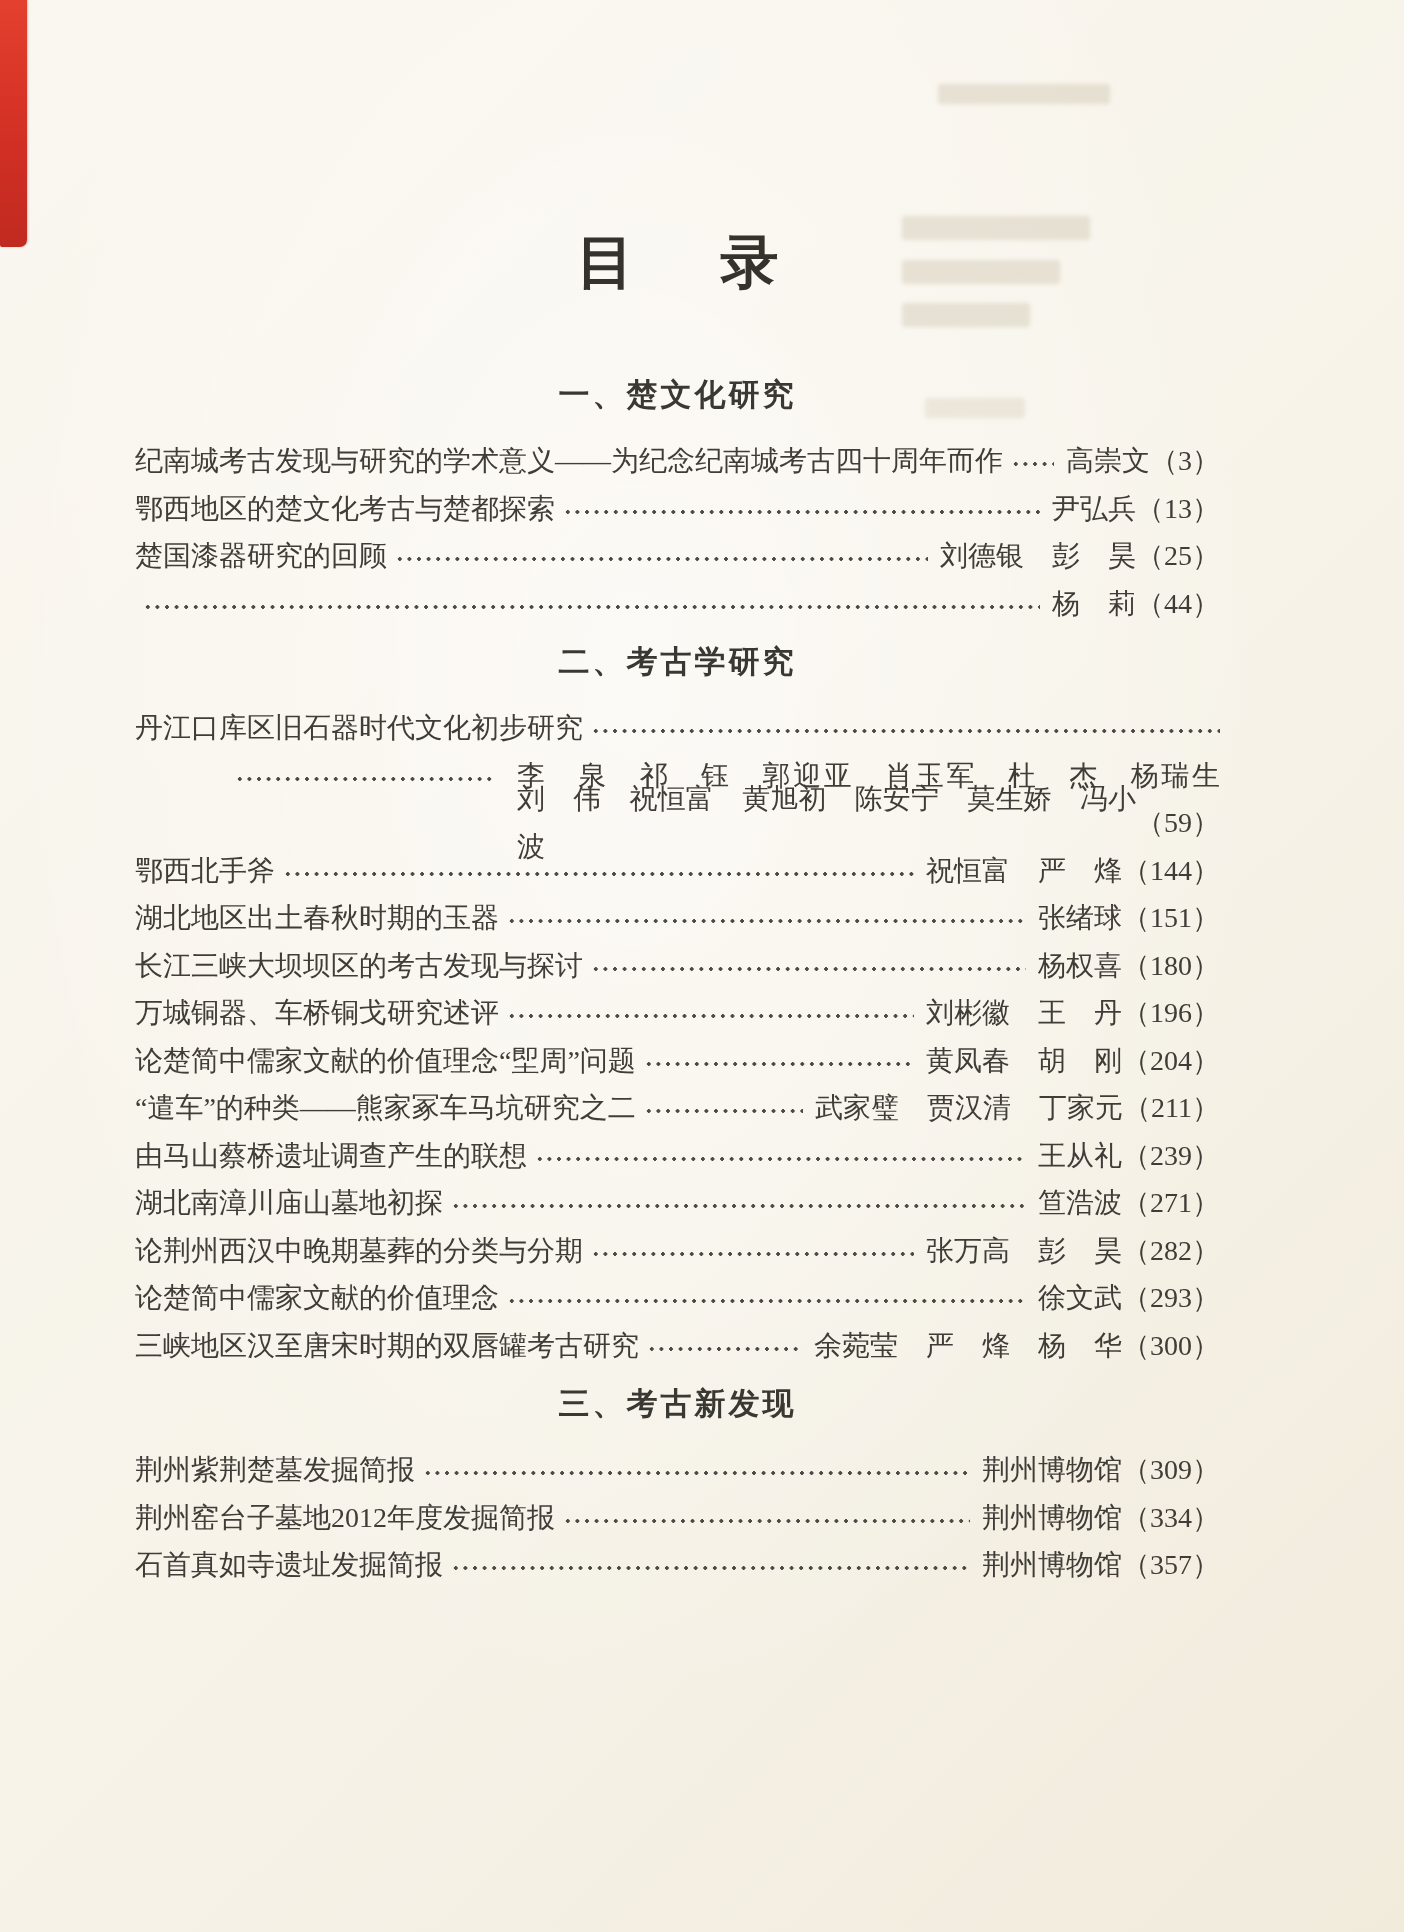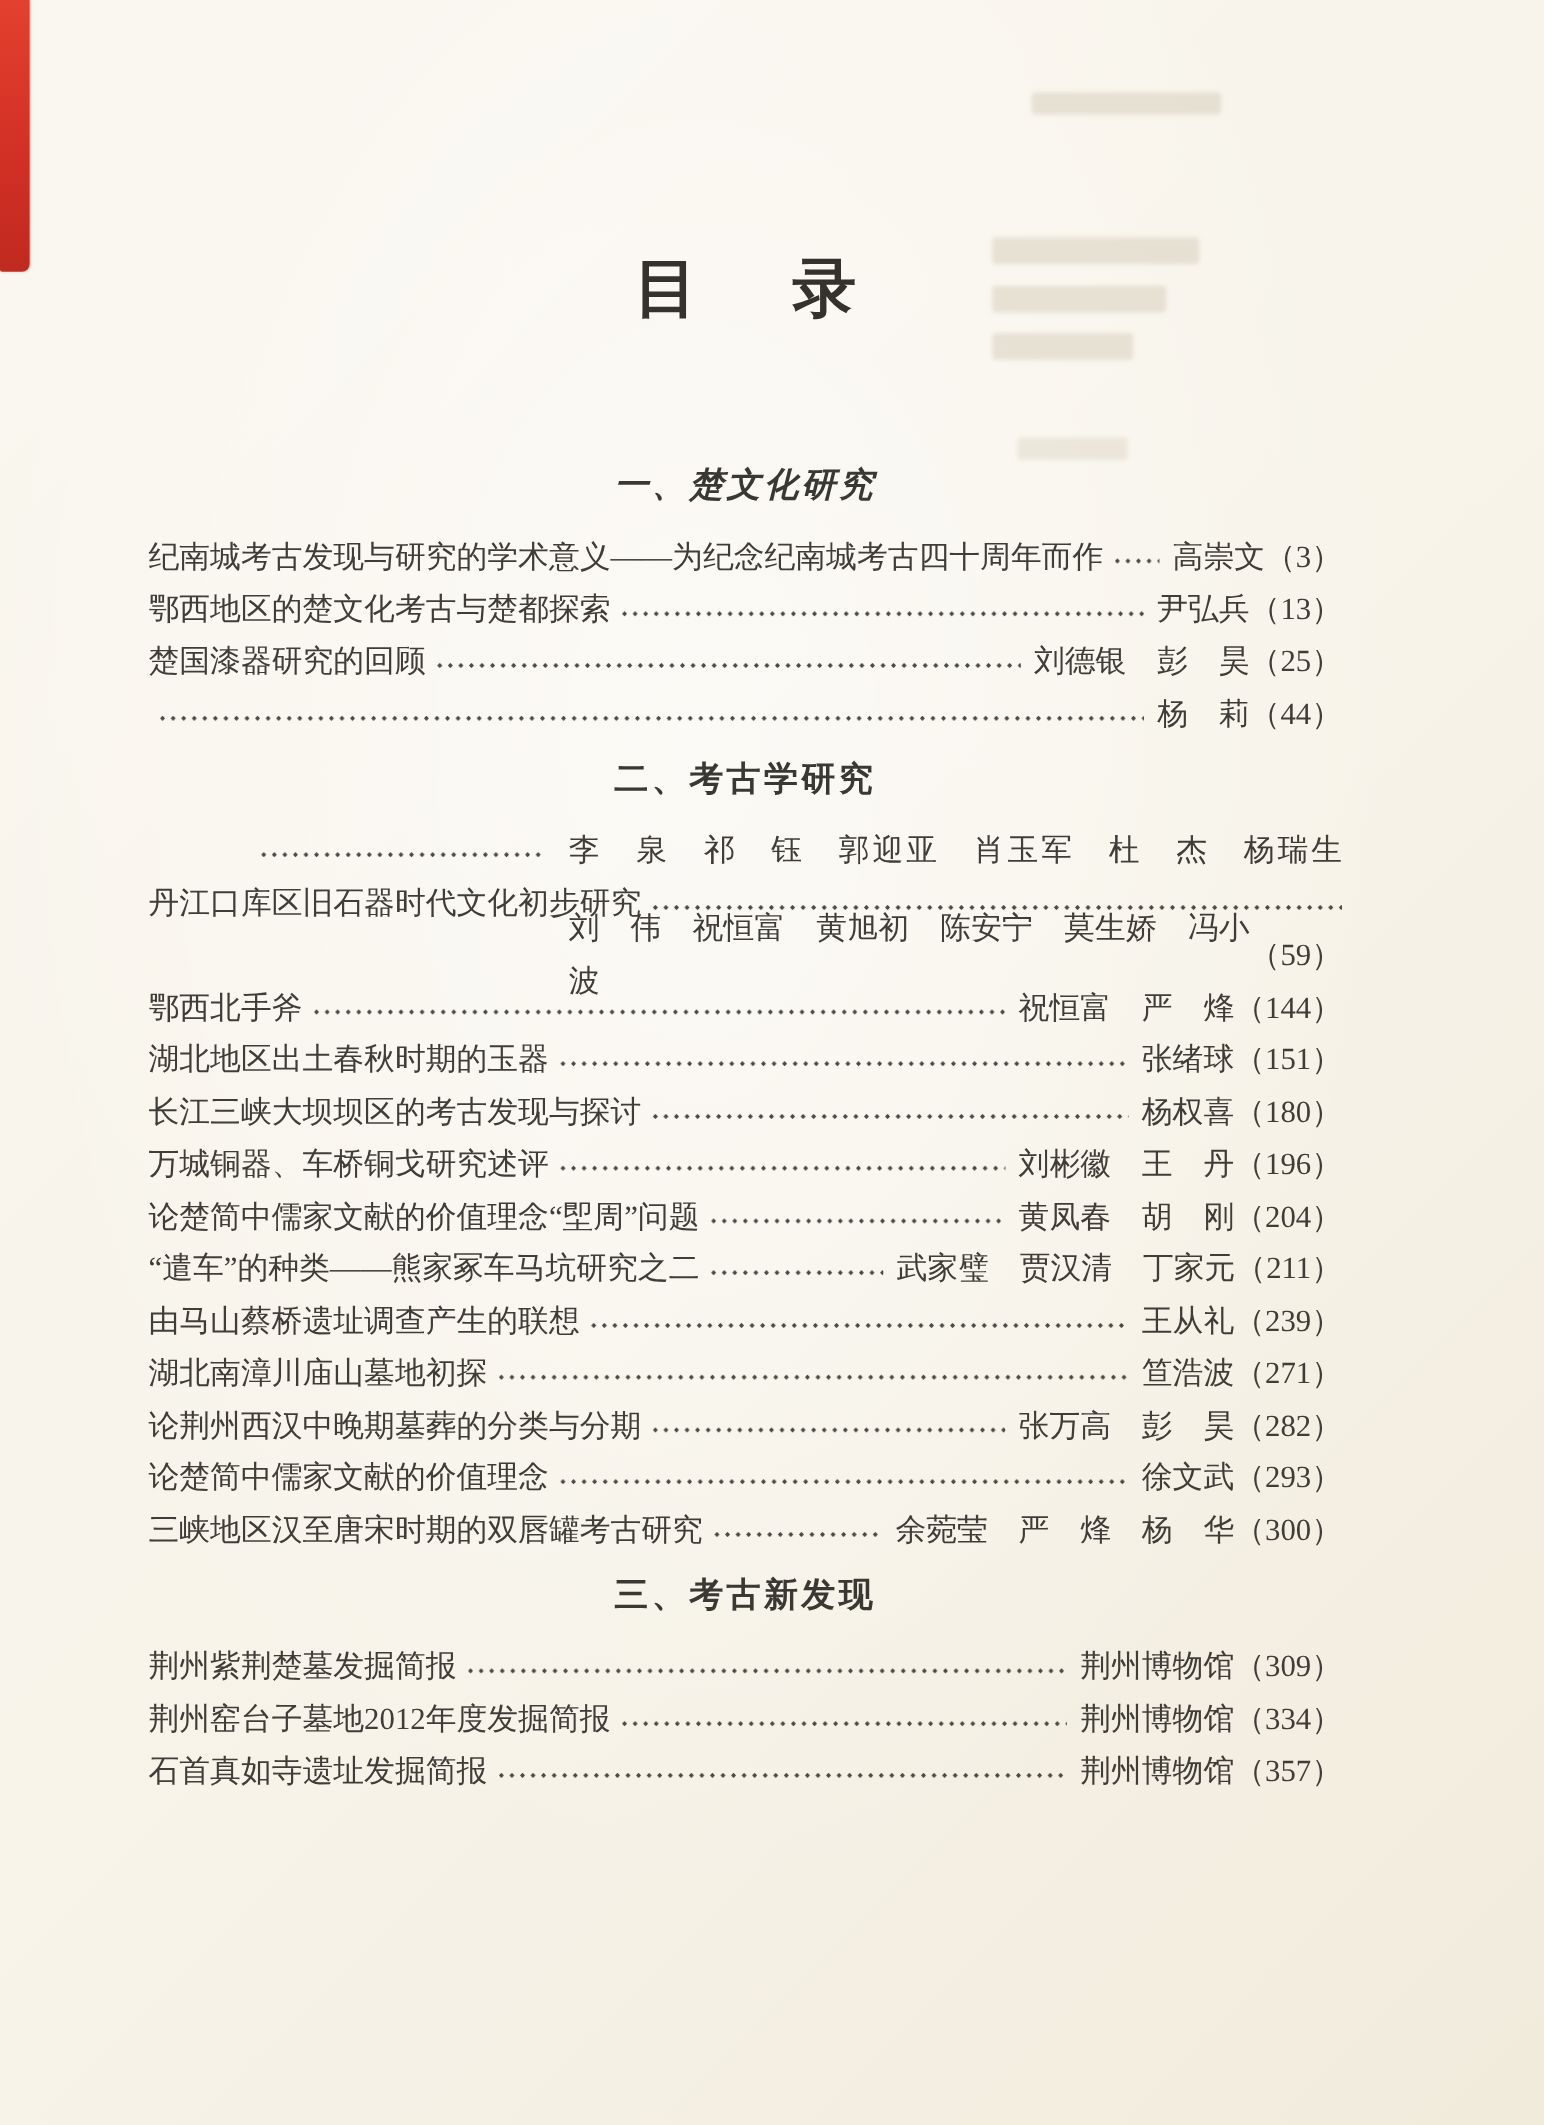--- a/index.html
+++ b/index.html
@@ -40,21 +40,21 @@
     letter-spacing:14px; text-align:center; text-indent:14px;
     color:#35322d;
   }
   .section-heading {
     font-family:"Liberation Sans","DejaVu Sans",sans-serif;
     font-weight:600; font-size:31px; line-height:42px;
     text-align:center; letter-spacing:3px;
     color:#3a3833;
     margin:14px 0 21px 0;
   }
-  .section-heading.first { margin-top:120px;font-style:italic; }
+  .section-heading.first { margin-top:74px; }
 
   .toc-row {
     display:flex; align-items:center;
     height:47.5px; font-size:28px; line-height:47.5px;
     color:#403d38;
   }
   .t { white-space:nowrap; flex:0 0 auto;text-align:center; }
   .leader {
     flex:1 1 auto; min-width:18px; align-self:stretch;
     margin:0 12px 0 8px;
@@ -99,31 +99,31 @@
     <span class="leader"></span>
     <span class="a">刘德银　彭　昊</span>
     <span class="p">（25）</span>
   </div>
         <div class="toc-row entry">
     <span class="leader"></span>
     <span class="a">杨　莉</span>
     <span class="p">（44）</span>
   </div>
         <div class="section-heading">二、考古学研究</div>
-        <div class="toc-row cont-leader">
-
-    <span class="leader"></span>
-    <span class="a spread">李　泉　祁　钰　郭迎亚　肖玉军　杜　杰　杨瑞生</span>
-
-  </div>
         <div class="toc-row entry">
     <span class="t">丹江口库区旧石器时代文化初步研究</span>
     <span class="leader full"></span>
 
   </div>
+        <div class="toc-row cont-leader">
+
+    <span class="leader"></span>
+    <span class="a spread">李　泉　祁　钰　郭迎亚　肖玉军　杜　杰　杨瑞生</span>
+
+  </div>
         <div class="toc-row cont-plain">
 
     <span class="leader"></span>
     <span class="a spread">刘　伟　祝恒富　黄旭初　陈安宁　莫生娇　冯小波</span>
     <span class="p">（59）</span>
   </div>
         <div class="toc-row entry">
     <span class="t">鄂西北手斧</span>
     <span class="leader"></span>
     <span class="a">祝恒富　严　烽</span>

